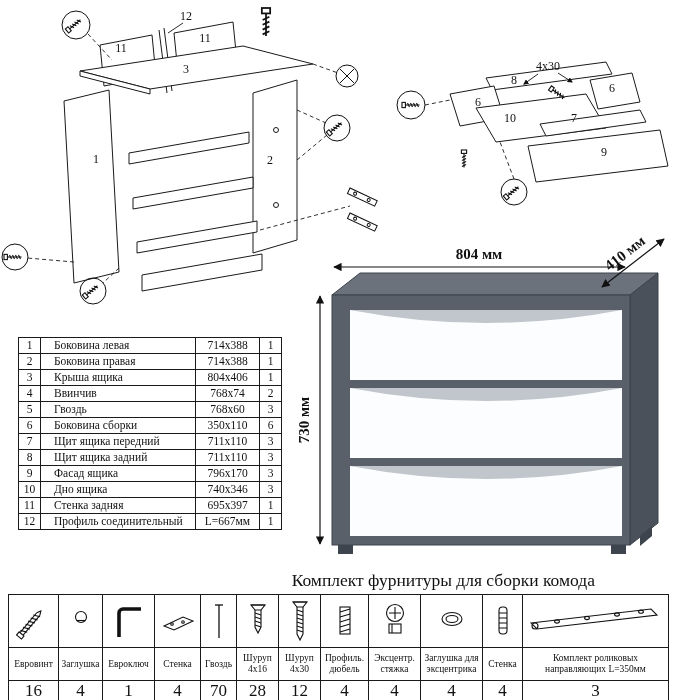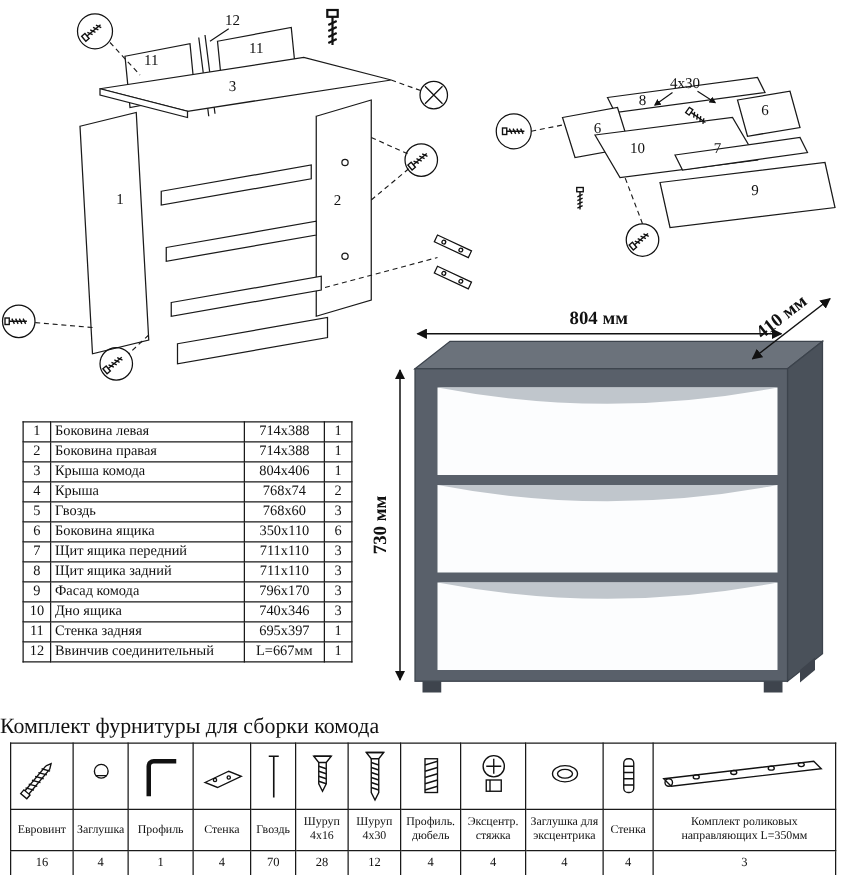--- a/index.html
+++ b/index.html
@@ -2,30 +2,30 @@
 <html><head>
 <meta charset="utf-8">
 <style>
   html,body{margin:0;padding:0}
   body{width:689px;height:700px;position:relative;background:#fff;overflow:hidden;
        font-family:"Liberation Serif",serif;color:#111}
   .abs{position:absolute}
   svg{display:block}
   
   #parts-table{position:absolute;left:18px;top:337px;border-collapse:collapse;table-layout:fixed;width:263px}
-  #parts-table td{border:1px solid #1a1a1a;font-size:11.5px;line-height:1.1;height:15px;padding:0 3px;white-space:nowrap;overflow:hidden}
+  #parts-table td{border:1px solid #1a1a1a;font-size:11.5px;line-height:1.1;height:15px;padding:0 13px;white-space:nowrap;overflow:hidden}
   #parts-table td.c{text-align:center;padding:0 1px}
   
-  #hw-title{position:absolute;left:0;top:570px;width:595px;text-align:left;font-size:17.5px}
+  #hw-title{position:absolute;left:0;top:570px;width:595px;text-align:right;font-size:17.5px}
   
   #hw-table{position:absolute;left:8px;top:594px;border-collapse:collapse;table-layout:fixed;width:635px}
   #hw-table td{border:1px solid #1a1a1a;text-align:center;vertical-align:middle;padding:0}
   #hw-table td.ic{height:52px}
   #hw-table td.nm{height:30px;font-size:9.5px;line-height:1.12;padding:1px 1px}
-  #hw-table td.qt{height:19px;font-size:10px}
+  #hw-table td.qt{height:19px;font-size:17px}
   #hw-table svg{margin:0 auto}
 </style>
 </head>
 <body>
 
 <svg class="abs" style="left:0;top:0" width="389" height="335" viewBox="0 0 389 335">
   <defs>
     <g id="scr1" stroke="#111" fill="none" stroke-width="1.1">
       <rect x="0" y="-2.6" width="3.4" height="5.2"></rect>
       <line x1="3.4" y1="0" x2="17.5" y2="0"></line>
@@ -153,75 +153,75 @@
         <td class="c">1</td>
       </tr>
   <tr>
         <td class="c">2</td>
         <td>Боковина правая</td>
         <td class="c">714х388</td>
         <td class="c">1</td>
       </tr>
   <tr>
         <td class="c">3</td>
-        <td>Крыша комода</td>
+        <td>Крыша ящика</td>
         <td class="c">804х406</td>
         <td class="c">1</td>
       </tr>
   <tr>
         <td class="c">4</td>
-        <td>Крыша</td>
+        <td>Ввинчив</td>
         <td class="c">768х74</td>
         <td class="c">2</td>
       </tr>
   <tr>
         <td class="c">5</td>
         <td>Гвоздь</td>
         <td class="c">768х60</td>
         <td class="c">3</td>
       </tr>
   <tr>
         <td class="c">6</td>
-        <td>Боковина ящика</td>
+        <td>Боковина сборки</td>
         <td class="c">350х110</td>
         <td class="c">6</td>
       </tr>
   <tr>
         <td class="c">7</td>
         <td>Щит ящика передний</td>
         <td class="c">711х110</td>
         <td class="c">3</td>
       </tr>
   <tr>
         <td class="c">8</td>
         <td>Щит ящика задний</td>
         <td class="c">711х110</td>
         <td class="c">3</td>
       </tr>
   <tr>
         <td class="c">9</td>
-        <td>Фасад комода</td>
+        <td>Фасад ящика</td>
         <td class="c">796х170</td>
         <td class="c">3</td>
       </tr>
   <tr>
         <td class="c">10</td>
         <td>Дно ящика</td>
         <td class="c">740х346</td>
         <td class="c">3</td>
       </tr>
   <tr>
         <td class="c">11</td>
         <td>Стенка задняя</td>
         <td class="c">695х397</td>
         <td class="c">1</td>
       </tr>
   <tr>
         <td class="c">12</td>
-        <td>Ввинчив соединительный</td>
+        <td>Профиль соединительный</td>
         <td class="c">L=667мм</td>
         <td class="c">1</td>
       </tr>
 </tbody>
   </table>
 
 <svg class="abs" style="left:285px;top:230px" width="404" height="345" viewBox="0 0 404 345">
   <defs>
     <marker id="ah3" viewBox="0 0 10 10" refX="9" refY="5" markerWidth="7" markerHeight="7" orient="auto-start-reverse">
       <path d="M0,0 L10,5 L0,10 z" fill="#111"></path>
@@ -376,21 +376,21 @@
           <ellipse cx="62" cy="22" rx="2.4" ry="1.6"></ellipse>
           <ellipse cx="92" cy="18.5" rx="2.4" ry="1.6"></ellipse>
           <ellipse cx="116" cy="15.7" rx="2.4" ry="1.6"></ellipse>
         </g>
       </svg>
     </td>
   </tr>
   <tr>
     <td class="nm">Евровинт</td>
     <td class="nm">Заглушка</td>
-    <td class="nm">Профиль</td>
+    <td class="nm">Евроключ</td>
     <td class="nm">Стенка</td>
     <td class="nm">Гвоздь</td>
     <td class="nm">Шуруп 4х16</td>
     <td class="nm">Шуруп 4х30</td>
     <td class="nm">Профиль. дюбель</td>
     <td class="nm">Эксцентр. стяжка</td>
     <td class="nm">Заглушка для эксцентрика</td>
     <td class="nm">Стенка</td>
     <td class="nm">Комплект роликовых направляющих L=350мм</td>
   </tr>

